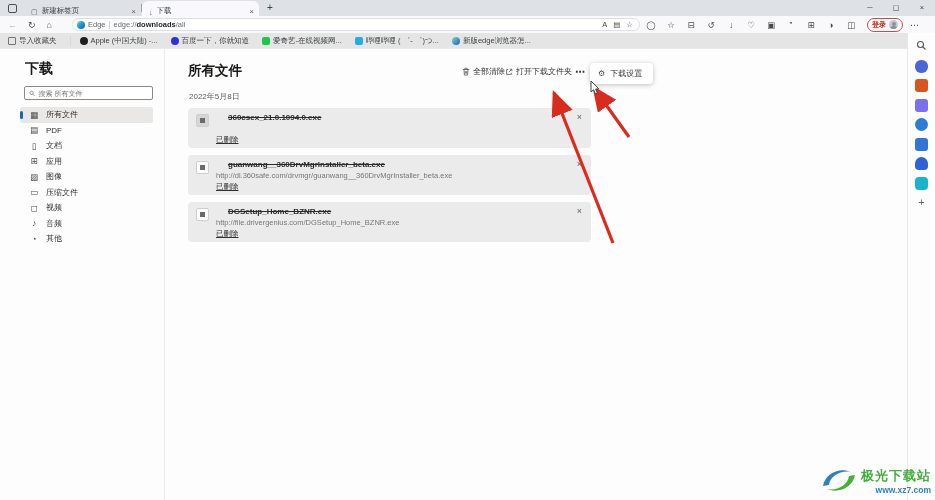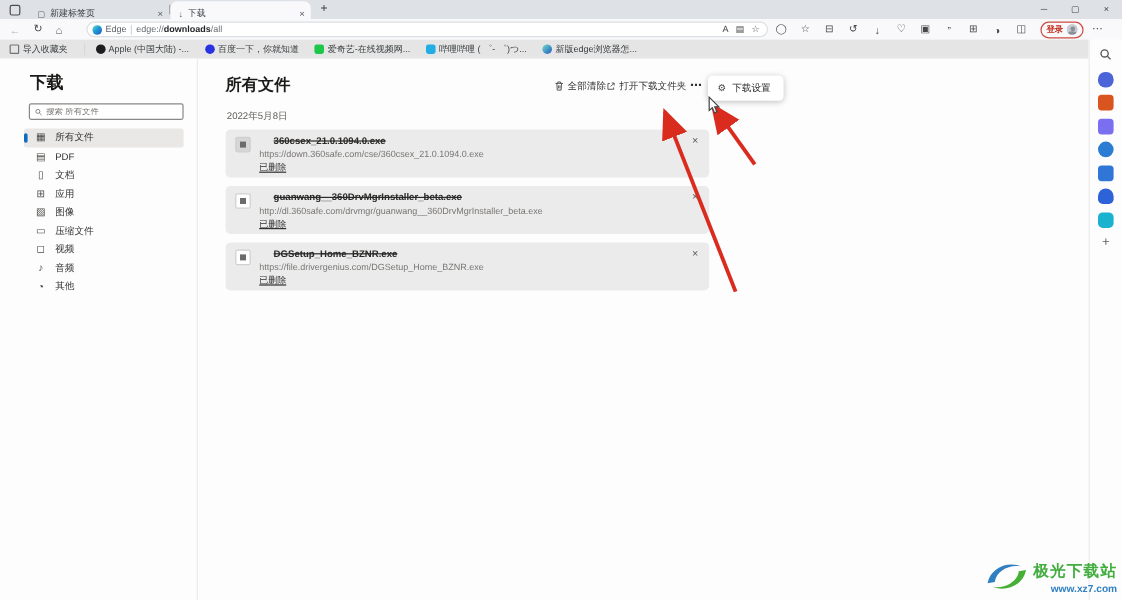--- a/index.html
+++ b/index.html
@@ -280,37 +280,36 @@
 <div class="menu-pop">
   <span class="gear-glyph">⚙</span>
   <span>下载设置</span>
 </div>
 
 <div class="date-label">2022年5月8日</div>
 
 <div class="card" style="top:108px">
   <div class="file-icon shaded"></div>
   <div class="fname">360csex_21.0.1094.0.exe</div>
-  <div class="furl">https://down.360safe.com/cse/360csex_21.0.1094.0.exe</div>
   <div class="fstatus">已删除</div>
   <div class="card-close">×</div>
 </div>
 
 <div class="card" style="top:155px">
   <div class="file-icon"></div>
   <div class="fname">guanwang__360DrvMgrInstaller_beta.exe</div>
   <div class="furl">http://dl.360safe.com/drvmgr/guanwang__360DrvMgrInstaller_beta.exe</div>
   <div class="fstatus">已删除</div>
   <div class="card-close">×</div>
 </div>
 
 <div class="card" style="top:202px">
   <div class="file-icon"></div>
   <div class="fname">DGSetup_Home_BZNR.exe</div>
-  <div class="furl">https://file.drivergenius.com/DGSetup_Home_BZNR.exe</div>
+  <div class="furl">http://file.drivergenius.com/DGSetup_Home_BZNR.exe</div>
   <div class="fstatus">已删除</div>
   <div class="card-close">×</div>
 </div>
 
 <svg class="annot-layer">
   <defs>
     <marker id="ah" markerWidth="9" markerHeight="8" refX="7" refY="3.5" orient="auto">
       <path d="M0,0 L8,3.5 L0,7 z" fill="#d92b1e"></path>
     </marker>
   </defs>

